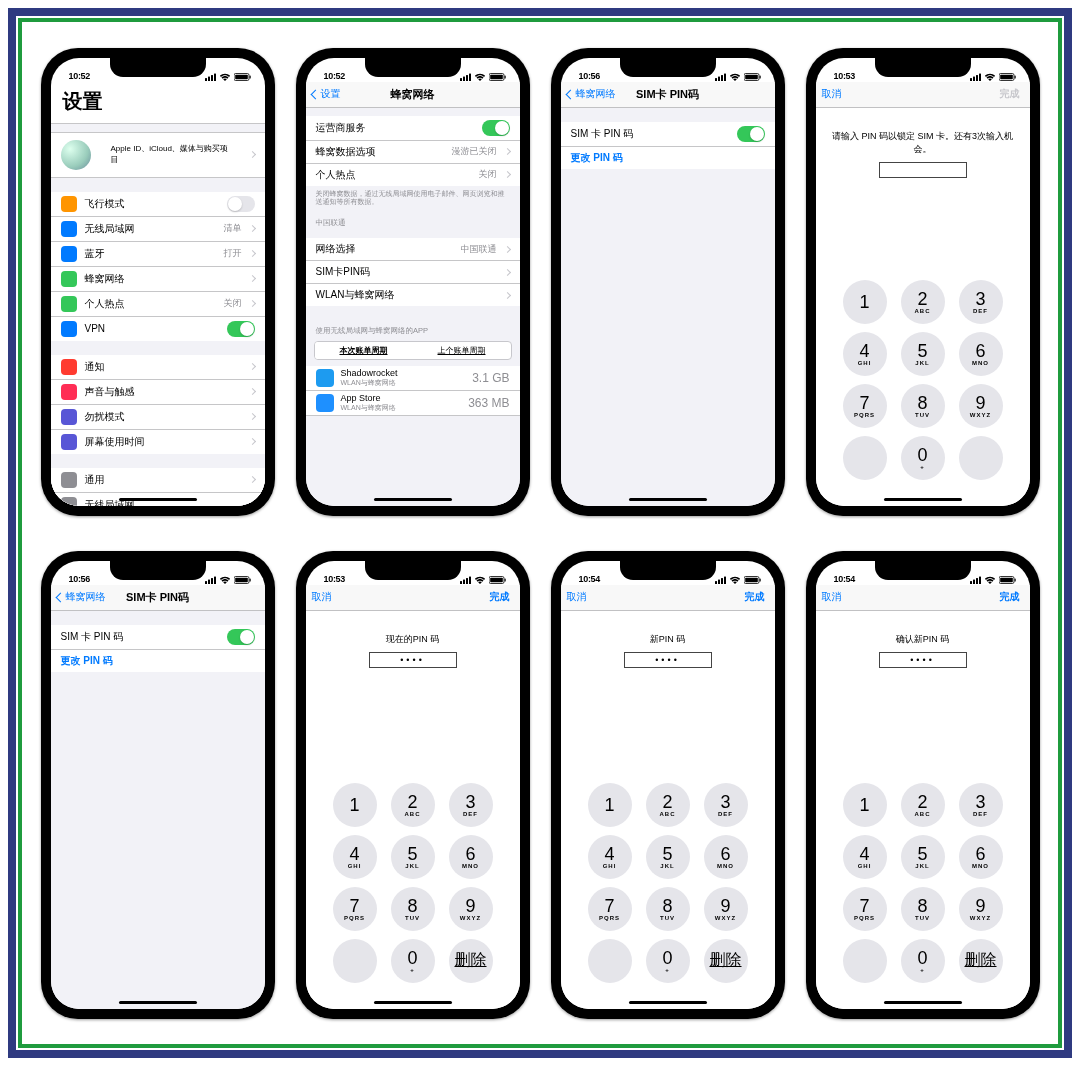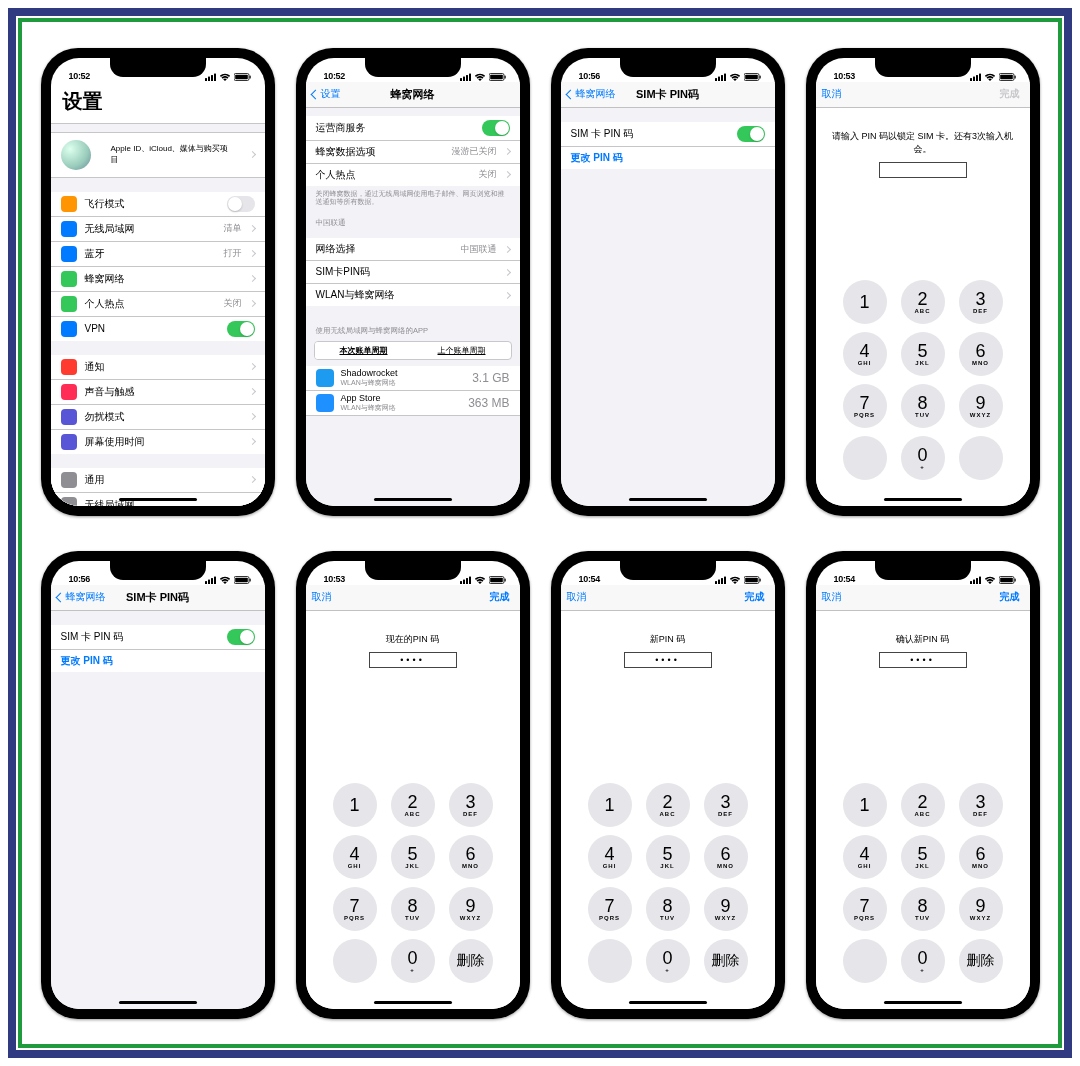--- a/index.html
+++ b/index.html
@@ -212,21 +212,22 @@
   .key {
     width:44px; height:44px; border-radius:50%;
     background:var(--keypad-gray);
     display:flex; flex-direction:column; align-items:center; justify-content:center;
   }
   .key .num { font-size:18px; font-weight:400; line-height:1; }
   .key .letters { font-size:6px; letter-spacing:1px; font-weight:600; margin-top:0px;}
   .key.empty { background:transparent; }
   .key.delete {
     background:transparent; width:44px;
-    font-size:14px;
+    font-size:16px;
+    text-decoration:underline;
   }
   .keypad.light .key { background:var(--keypad-gray); }
 </style>
 <style>[data-name="cancel-button"]::before{display:none!important;} [data-name="cancel-button"]{left:10px;}</style></head>
 <body>
 <div class="canvas" data-name="canvas">
   <div class="outer-border" data-name="outer-border"></div>
   <div class="inner-border" data-name="inner-border"></div>
 
 <svg width="0" height="0" style="position:absolute">

